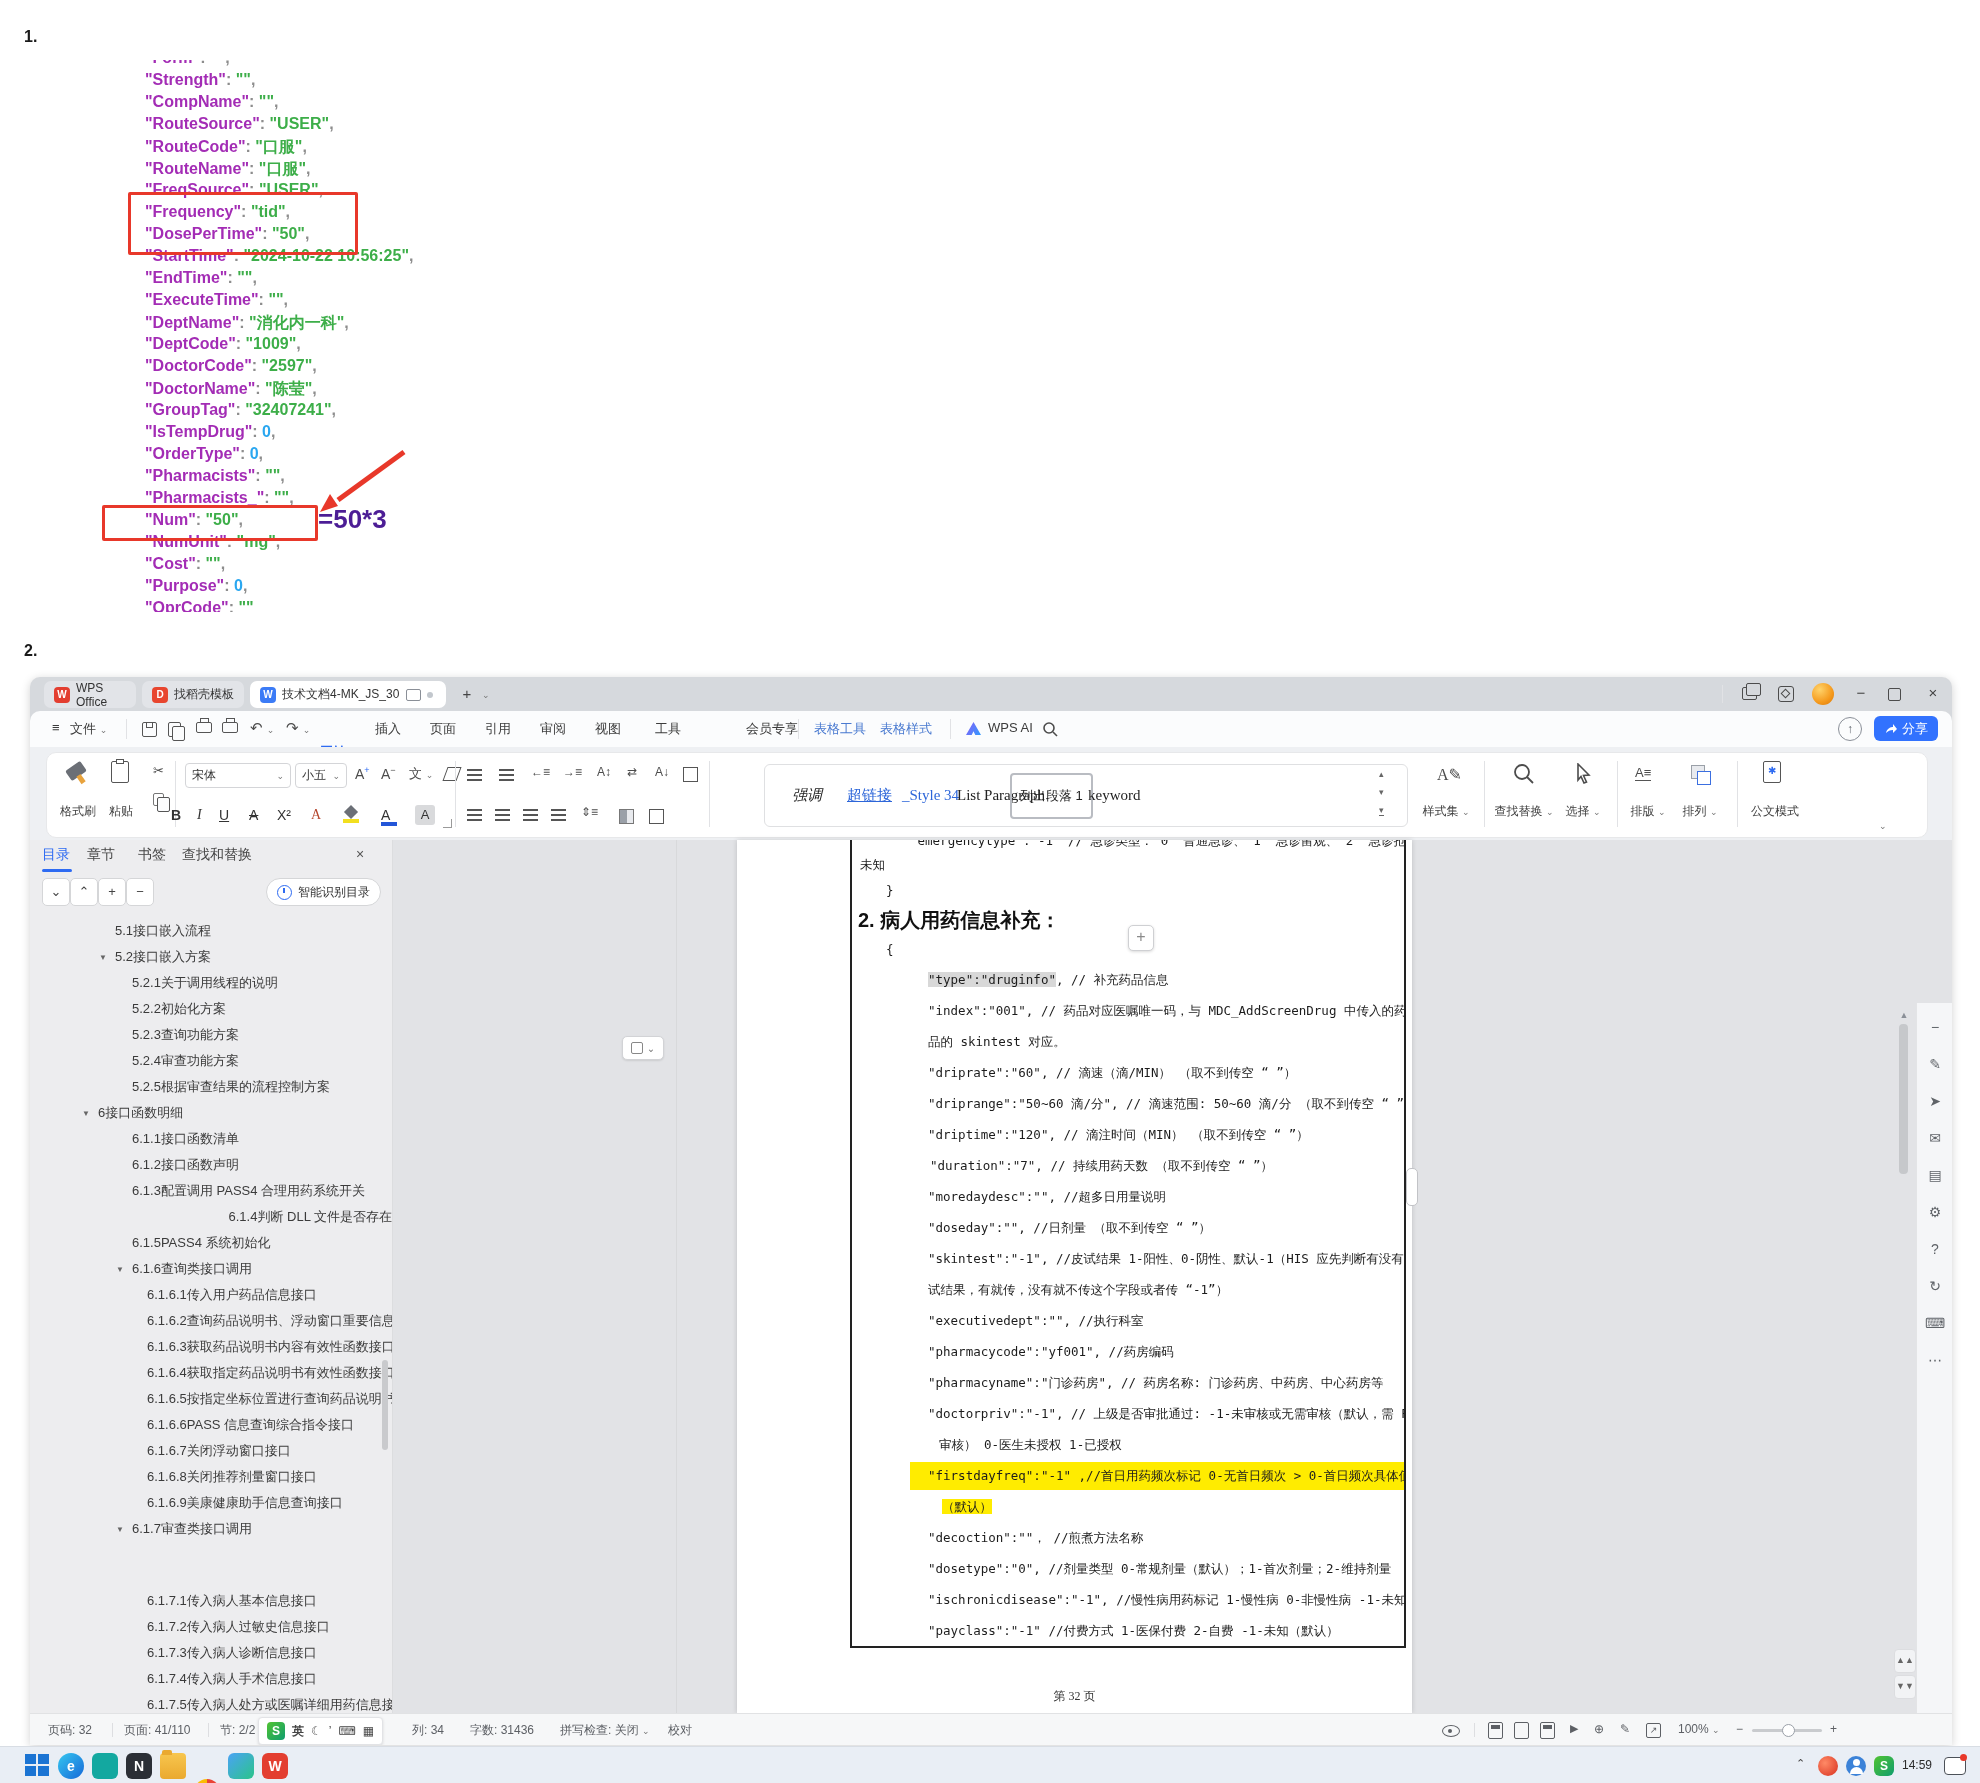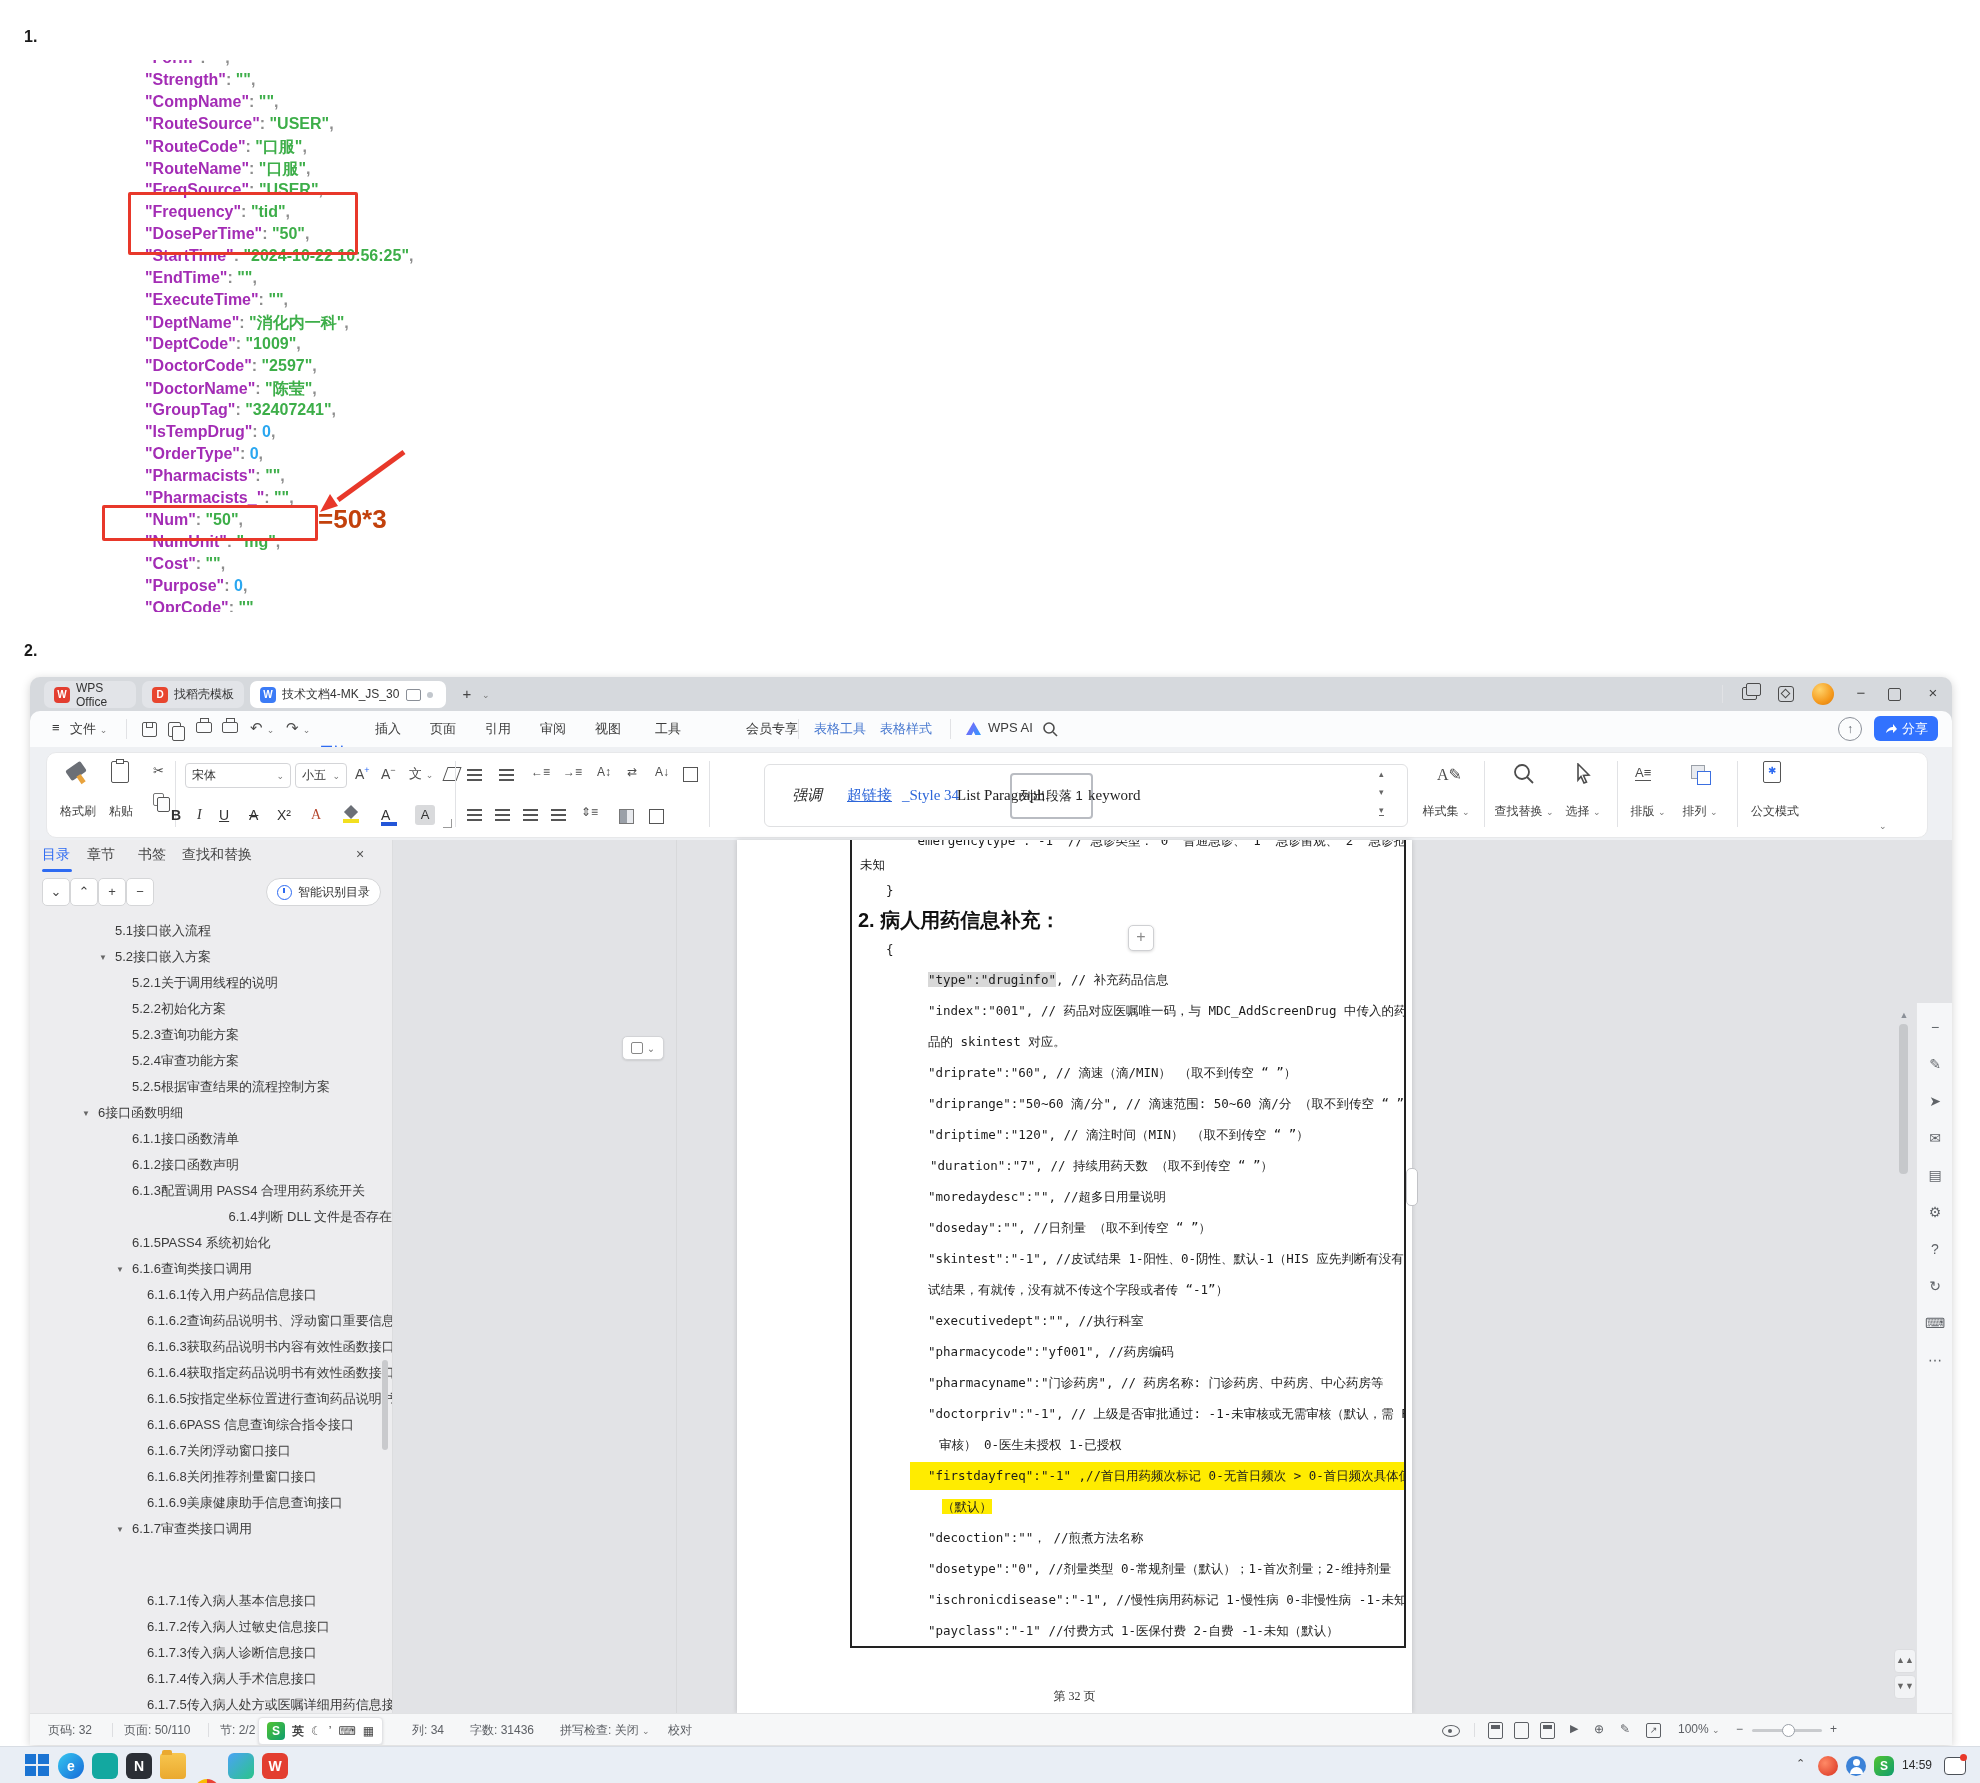--- a/index.html
+++ b/index.html
@@ -6,21 +6,21 @@
   #stage{position:relative;width:1980px;height:1783px;background:#fff;overflow:hidden;
          font-family:"Liberation Sans",sans-serif;}
   .a{position:absolute;}
   
   .p-label{font:bold 16px "Liberation Sans",sans-serif;color:#1a1a1a;}
   #code-block{left:0;top:60px;width:640px;height:552px;overflow:hidden;}
   .code-line{padding-left:145px;height:22px;line-height:22px;white-space:nowrap;
              font:bold 16px "Liberation Sans",sans-serif;}
   .ck{color:#a32cb5;} .cp{color:#8d8d8d;font-weight:600;} .cv{color:#3dae49;} .cn{color:#2aa7f0;}
   .redbox{border:3px solid #e8382a;border-radius:2px;z-index:5;}
-  #num-note{font:bold 26px "Liberation Sans",sans-serif;color:#c2410c;z-index:5;}
+  #num-note{font:bold 26px "Liberation Sans",sans-serif;color:#4c1d95;z-index:5;}
   
   #win{left:30px;top:677px;width:1922px;height:1068px;background:#d6d9dd;
        border-radius:10px 10px 0 0;box-shadow:0 2px 10px rgba(0,0,0,.18);overflow:hidden;}
   #tabbar{left:0;top:0;width:100%;height:34px;}
   .tab{top:4px;height:27px;border-radius:7px;display:flex;align-items:center;gap:6px;
        padding:0 10px;font-size:12px;color:#333;background:#e2e4e8;box-sizing:border-box;}
   .tab.active{background:#fff;}
   .applogo{width:16px;height:16px;border-radius:4px;color:#fff;font:bold 10px/16px "Liberation Sans",sans-serif;text-align:center;flex:0 0 auto;}
   .ic-screen{width:13px;height:10px;border:1.5px solid #8a8f97;border-radius:2px;position:relative;}
   .dot{width:6px;height:6px;border-radius:50%;background:#c2c7cd;}
@@ -504,21 +504,21 @@
         </div>
       <div class="a" id="vscroll-up">▲</div>
       <div class="a" id="vscroll-thumb"></div>
       <div class="a pagebtn" style="top:809px;">▲▲</div>
       <div class="a pagebtn" style="top:835px;">▼▼</div>
     </div>
 
     <div class="a" id="statusbar">
       <div class="a st" style="left:18px;">页码: 32</div>
       <div class="a stdiv" style="left:82px;"></div>
-      <div class="a st" style="left:94px;">页面: 50/110</div>
+      <div class="a st" style="left:94px;">页面: 41/110</div>
       <div class="a stdiv" style="left:178px;"></div>
       <div class="a st" style="left:190px;">节: 2/2</div>
       <div class="a st" style="left:242px;">设</div>
       <div class="a" id="ime">
         <div id="sogou">S</div>
         <span class="imeic" style="font-weight:bold;">英</span>
         <span class="imeic">☾</span>
         <span class="imeic">’</span>
         <span class="imeic">⌨</span>
         <span class="imeic">▦</span>

